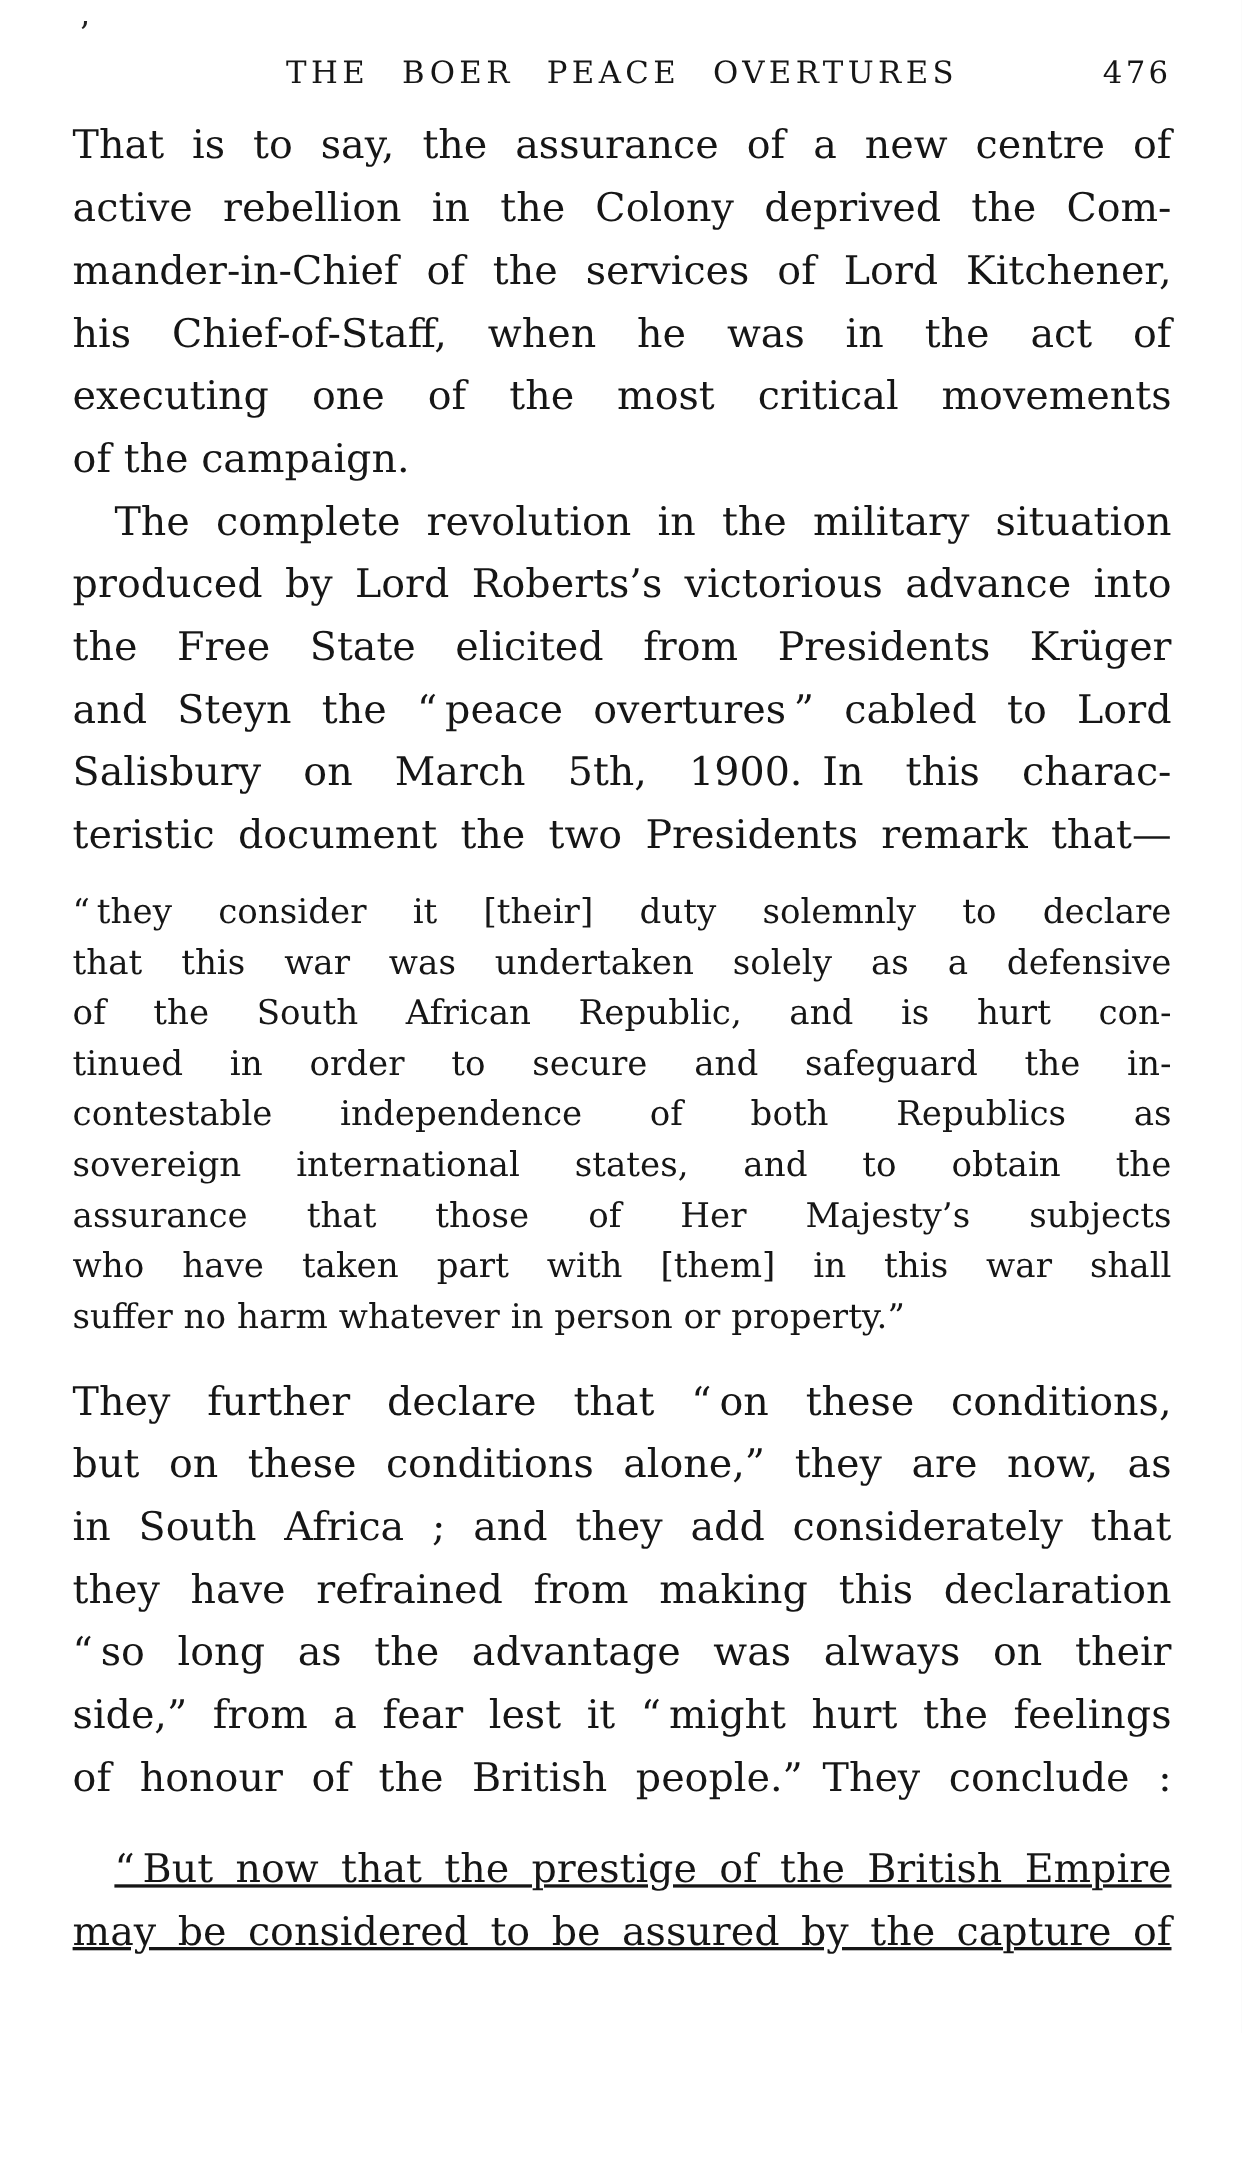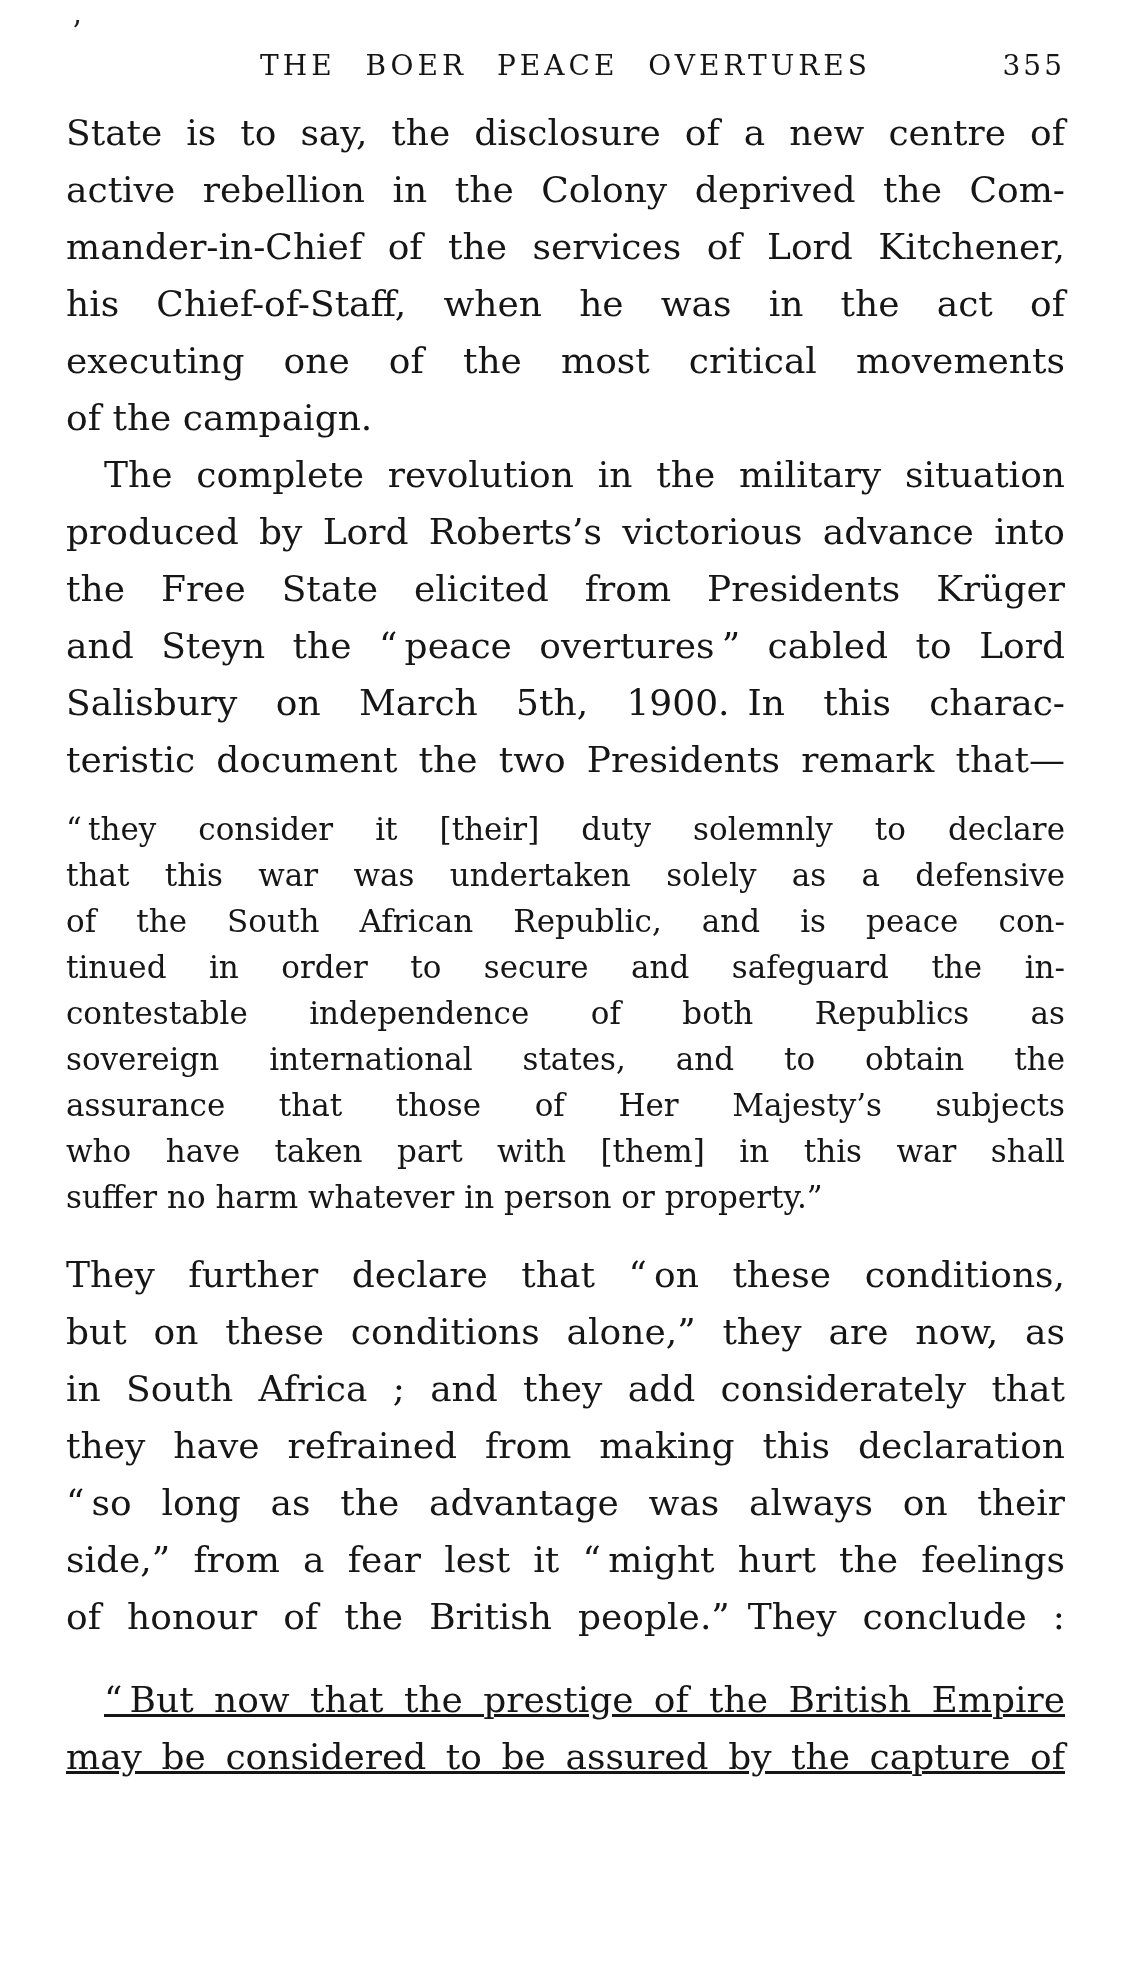--- a/index.html
+++ b/index.html
@@ -67,45 +67,45 @@
 </style>
 </head>
 <body>
 
 <div class="page">
 
   <span class="stray">’</span>
 
   <div class="running-head">
     <span class="head-title">THE BOER PEACE OVERTURES</span>
-    <span class="head-page">355</span>
+    <span class="head-page">476</span>
   </div>
 
   <div class="para">
-    <div class="bl">State is to say, the disclosure of a new centre of</div>
+    <div class="bl">That is to say, the assurance of a new centre of</div>
     <div class="bl">active rebellion in the Colony deprived the Com-</div>
     <div class="bl">mander-in-Chief of the services of Lord Kitchener,</div>
     <div class="bl">his Chief-of-Staff, when he was in the act of</div>
     <div class="bl">executing one of the most critical movements</div>
     <div class="bl nj">of the campaign.</div>
   </div>
 
   <div class="para">
     <div class="bl ind">The complete revolution in the military situation</div>
     <div class="bl">produced by Lord Roberts’s victorious advance into</div>
     <div class="bl">the Free State elicited from Presidents Krüger</div>
     <div class="bl">and Steyn the “ peace overtures ” cabled to Lord</div>
     <div class="bl">Salisbury on March 5th, 1900. In this charac-</div>
     <div class="bl">teristic document the two Presidents remark that—</div>
   </div>
 
   <div class="para quote-block">
     <div class="ql">“ they consider it [their] duty solemnly to declare</div>
     <div class="ql">that this war was undertaken solely as a defensive</div>
-    <div class="ql">of the South African Republic, and is peace con-</div>
+    <div class="ql">of the South African Republic, and is hurt con-</div>
     <div class="ql">tinued in order to secure and safeguard the in-</div>
     <div class="ql">contestable independence of both Republics as</div>
     <div class="ql">sovereign international states, and to obtain the</div>
     <div class="ql">assurance that those of Her Majesty’s subjects</div>
     <div class="ql">who have taken part with [them] in this war shall</div>
     <div class="ql nj">suffer no harm whatever in person or property.”</div>
   </div>
 
   <div class="para">
     <div class="bl">They further declare that “ on these conditions,</div>

